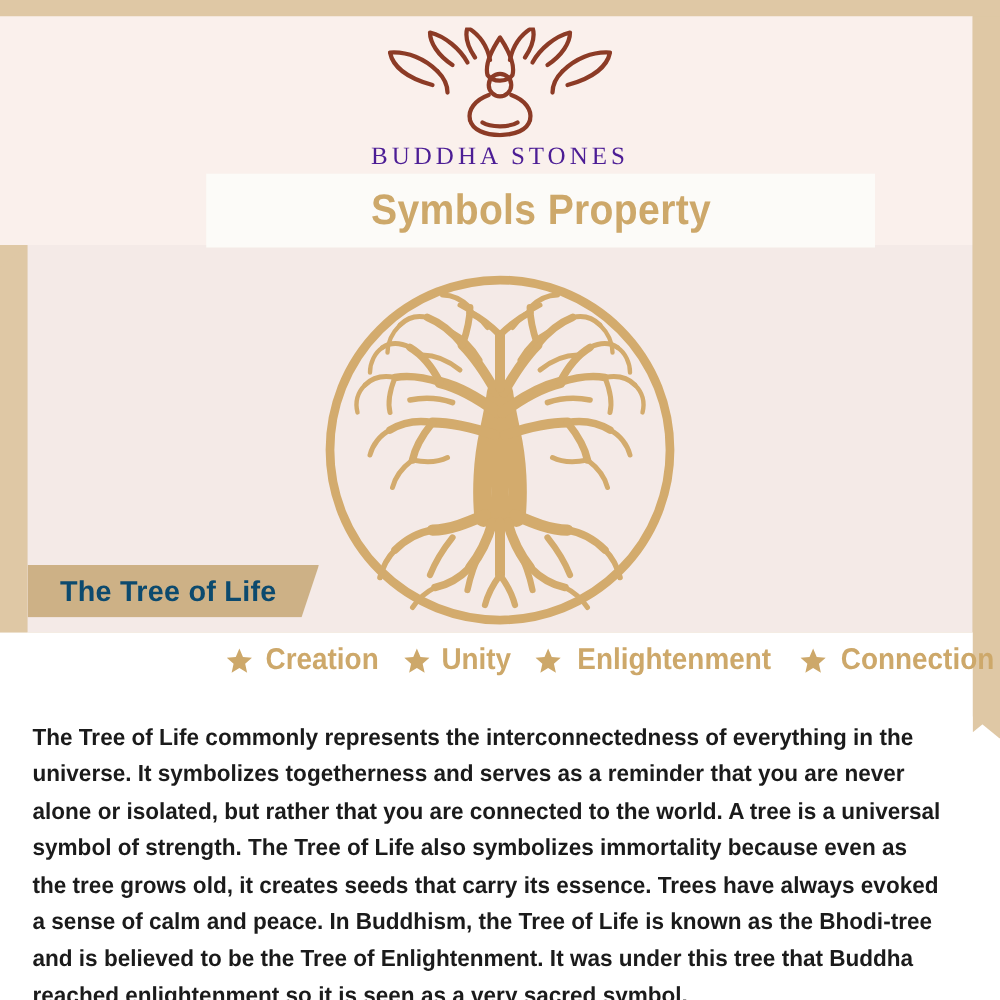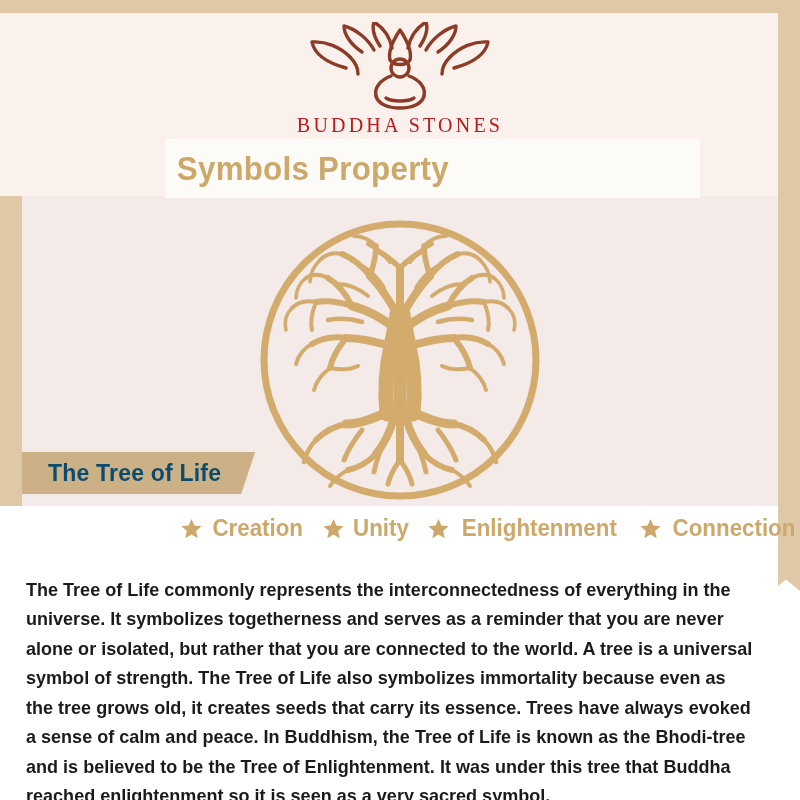--- a/index.html
+++ b/index.html
@@ -76,33 +76,33 @@
   .logo-mark {
     display: block;
     margin: 0 auto;
   }
   .logo-word {
     display: block;
     margin-top: 4px;
     font-family: "Liberation Serif", serif;
     font-size: 20px;
     letter-spacing: 3.2px;
-    color: #b91c1c;
+    color: #4c1d95;
     text-align: center;
   }
 
   
   .title-band {
     position: absolute;
     left: 165px; top: 139px;
     width: 535px; height: 59px;
     background: #fcfbf8;
     display: flex;
     align-items: center;
-    justify-content: flex-start;
+    justify-content: center;
   }
   .title-text {
     font-size: 34px;
     font-weight: bold;
     color: #cda86a;
     letter-spacing: 0.3px;
     transform: scaleX(0.92);
     white-space: nowrap;
   }
 

